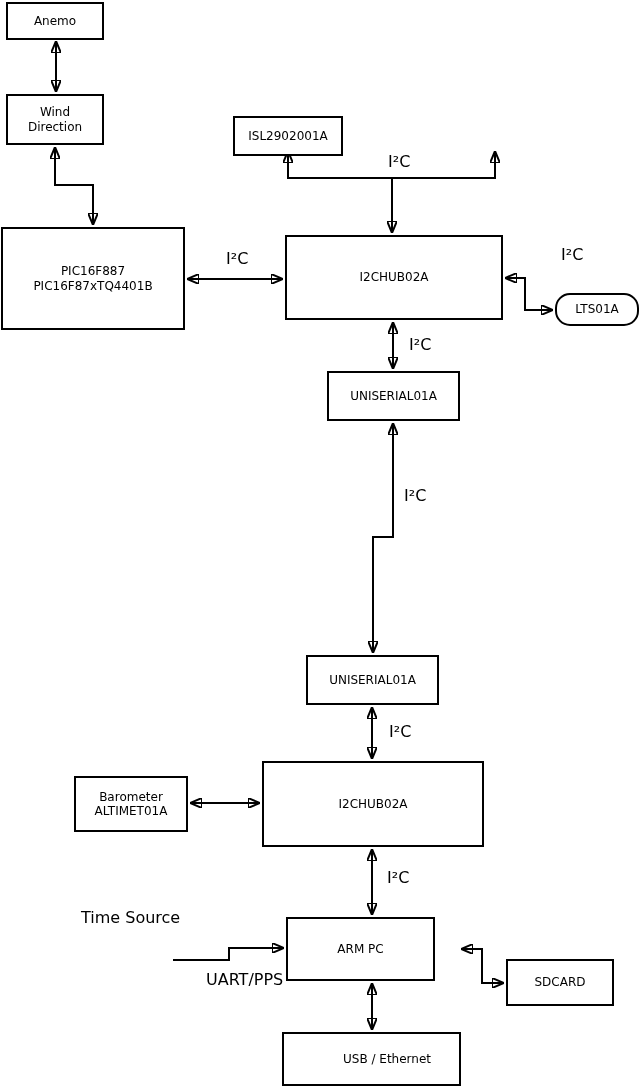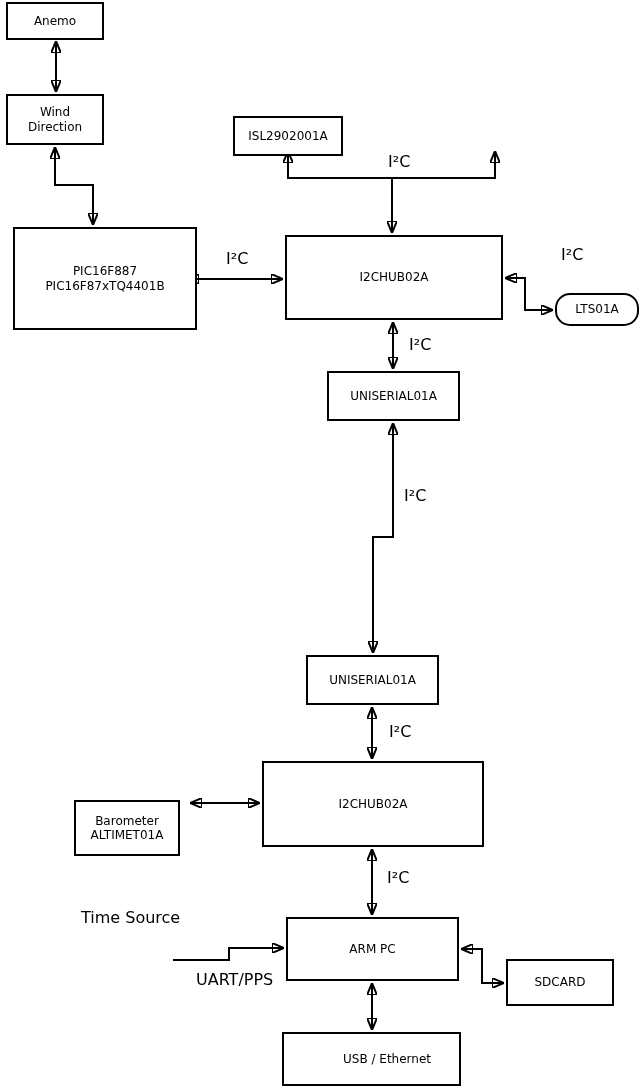--- a/index.html
+++ b/index.html
@@ -33,43 +33,43 @@
   .box .lbl { white-space: pre-line; }
   .flabel {
     position: absolute;
     font-size: 16px;
     line-height: 1.15;
     white-space: nowrap;
   }
   
   .b-anemo   { left: 6px;   top: 2px;    width: 98px;  height: 38px; }
   .b-wind    { left: 6px;   top: 94px;   width: 98px;  height: 51px; }
-  .b-pic     { left: 1px;   top: 227px;  width: 184px; height: 103px; margin-left: 12px; }
+  .b-pic     { left: 1px;   top: 227px;  width: 184px; height: 103px; }
   .b-isl     { left: 233px; top: 116px;  width: 110px; height: 40px; }
   .b-sht     { left: 441px; top: 116px;  width: 110px; height: 33px; }
   .b-hub1    { left: 285px; top: 235px;  width: 218px; height: 85px; }
   .b-lts     { left: 555px; top: 293px;  width: 84px;  height: 33px; border-radius: 15px; }
   .b-uni1    { left: 327px; top: 371px;  width: 133px; height: 50px; }
   .b-uni2    { left: 306px; top: 655px;  width: 133px; height: 50px; }
-  .b-baro    { left: 74px;  top: 776px;  width: 106px; height: 56px; margin-top: 24px; }
+  .b-baro    { left: 74px;  top: 776px;  width: 114px; height: 56px; }
   .b-hub2    { left: 262px; top: 761px;  width: 222px; height: 86px; }
-  .b-arm     { left: 286px; top: 917px;  width: 173px; height: 64px; }
+  .b-arm     { left: 286px; top: 917px;  width: 149px; height: 64px; }
   .b-gps     { left: 67px;  top: 937px;  width: 106px; height: 46px; }
   .b-sdcard  { left: 506px; top: 959px;  width: 108px; height: 47px; }
   .b-usb     { left: 282px; top: 1032px; width: 179px; height: 54px; padding-left: 31px; }
   
   .l-i2c-bus       { left: 388px; top: 153px; }
   .l-i2c-pic-hub   { left: 226px; top: 250px; }
   .l-i2c-hub-lts   { left: 561px; top: 246px; }
   .l-i2c-hub-uni   { left: 409px; top: 336px; }
   .l-i2c-uni-link  { left: 404px; top: 487px; }
   .l-i2c-uni-hub2  { left: 389px; top: 723px; }
   .l-i2c-hub2-arm  { left: 387px; top: 869px; }
   .l-time-source   { left: 81px;  top: 909px; text-align: center; }
-  .l-uart-pps      { left: 196px; top: 971px; }
+  .l-uart-pps      { left: 206px; top: 971px; }
 </style>
 </head>
 <body>
 
 <div class="canvas">
 
   <svg class="connector-layer" width="640" height="1089" viewBox="0 0 640 1089" xmlns="http://www.w3.org/2000/svg">
     <defs>
       <marker id="arr" viewBox="0 0 12 10" markerWidth="12" markerHeight="10" refX="12" refY="5" orient="auto-start-reverse" markerUnits="userSpaceOnUse">
         <path d="M0,0 L12,5 L0,10 Z" fill="#000000" stroke="none"></path>

